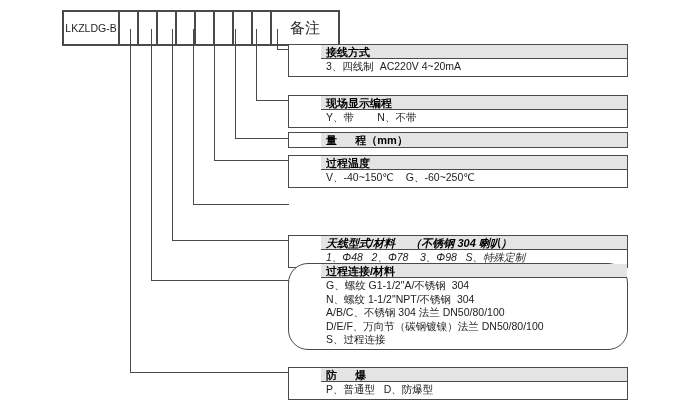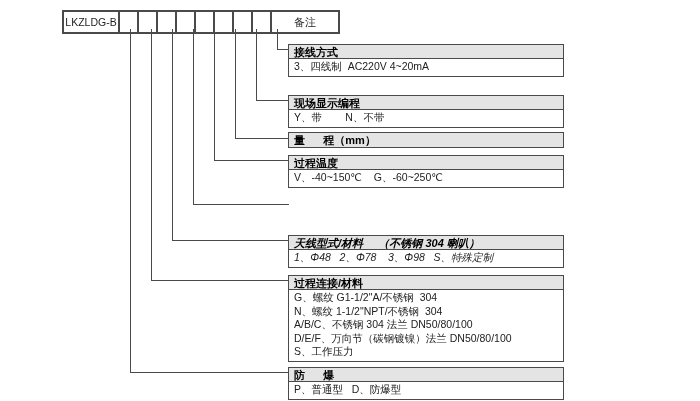--- a/index.html
+++ b/index.html
@@ -5,69 +5,69 @@
   html,body{margin:0;padding:0;}
   body{
     width:700px;height:401px;background:#ffffff;position:relative;overflow:hidden;
     font-family:"Liberation Sans","DejaVu Sans",sans-serif;
     color:#1f1f1f;
   }
   .stage{position:absolute;inset:0;}
 
   
   .code-row{
-    position:absolute;left:62px;top:10px;width:278px;height:24px;
+    position:absolute;left:62px;top:10px;width:278px;height:36px;
     border:2px solid #4a4a4a;box-sizing:border-box;display:flex;background:#fff;
   }
   .model-cell{
     flex:0 0 56px;border-right:2px solid #4a4a4a;box-sizing:border-box;
     display:flex;align-items:center;justify-content:center;
     font-size:10.5px;letter-spacing:0;white-space:nowrap;
   }
   .cell{flex:0 0 19px;border-right:2px solid #4a4a4a;box-sizing:border-box;background:#fff;}
   .remark-cell{
     flex:1 1 auto;display:flex;align-items:center;justify-content:center;
-    font-size:11px;white-space:nowrap;font-family:Liberation Mono, monospace;
+    font-size:15px;white-space:nowrap;font-family:Liberation Mono, monospace;
   }
 
   
   .connector{
     position:absolute;top:29px;box-sizing:border-box;
     border-left:1.5px solid #4a4a4a;border-bottom:1.5px solid #4a4a4a;
   }
   .c1{left:130px;width:159px;height:344px;}
   .c2{left:151px;width:138px;height:252px;}
   .c3{left:172px;width:117px;height:212px;}
   .c4{left:193px;width:96px;height:176px;}
   .c5{left:214px;width:75px;height:132px;}
   .c6{left:235px;width:54px;height:110px;}
   .c7{left:256px;width:33px;height:72px;}
   .c8{left:277px;width:12px;height:21px;}
 
   
   .section{
-    position:absolute;left:288px;width:276px;
-    border:1.5px solid #4a4a4a;box-sizing:border-box;background:#fff;
+    position:absolute;left:288px;width:340px;
+    border:1.5px solid #4a4a4a;box-sizing:border-box;background:#fff;padding-left:32px;
   }
   .sec-header{
     background:#e4e4e4;border-bottom:1.5px solid #4a4a4a;
     font-weight:bold;font-size:11px;line-height:12px;padding:1px 5px 0 5px;
     white-space:pre-wrap;color:#000;
   }
   .sec-body{padding:1px 5px 2px 5px;}
   .line{font-size:10.5px;line-height:13.5px;white-space:pre-wrap;color:#222;}
 
   .s1{top:44px;}
   .s2{top:95px;}
   .s3{top:132px;}
   .s3 .sec-header{border-bottom:none;line-height:13px;}
   .s4{top:155px;}
   .s5{top:199px;}
   .s6{top:235px;font-style:italic;}
-  .s7{top:275px;}
+  .s7{top:263px;border-radius:20px;}
   .s8{top:367px;}
 </style>
 </head>
 <body>
 
 <div class="stage">
 
   <div class="code-row">
     <div class="model-cell">LKZLDG-B</div>
     <div class="cell"></div>
@@ -123,21 +123,21 @@
     </div>
   </section>
 
   <section class="section s7">
     <div class="sec-header">过程连接/材料</div>
     <div class="sec-body">
       <div class="line">G、螺纹 G1-1/2"A/不锈钢  304</div>
       <div class="line">N、螺纹 1-1/2"NPT/不锈钢  304</div>
       <div class="line">A/B/C、不锈钢 304 法兰 DN50/80/100</div>
       <div class="line">D/E/F、万向节（碳钢镀镍）法兰 DN50/80/100</div>
-      <div class="line">S、工作压力</div>
+      <div class="line">S、过程连接</div>
     </div>
   </section>
 
   <section class="section s8">
     <div class="sec-header">防      爆</div>
     <div class="sec-body">
       <div class="line">P、普通型   D、防爆型</div>
     </div>
   </section>
 

